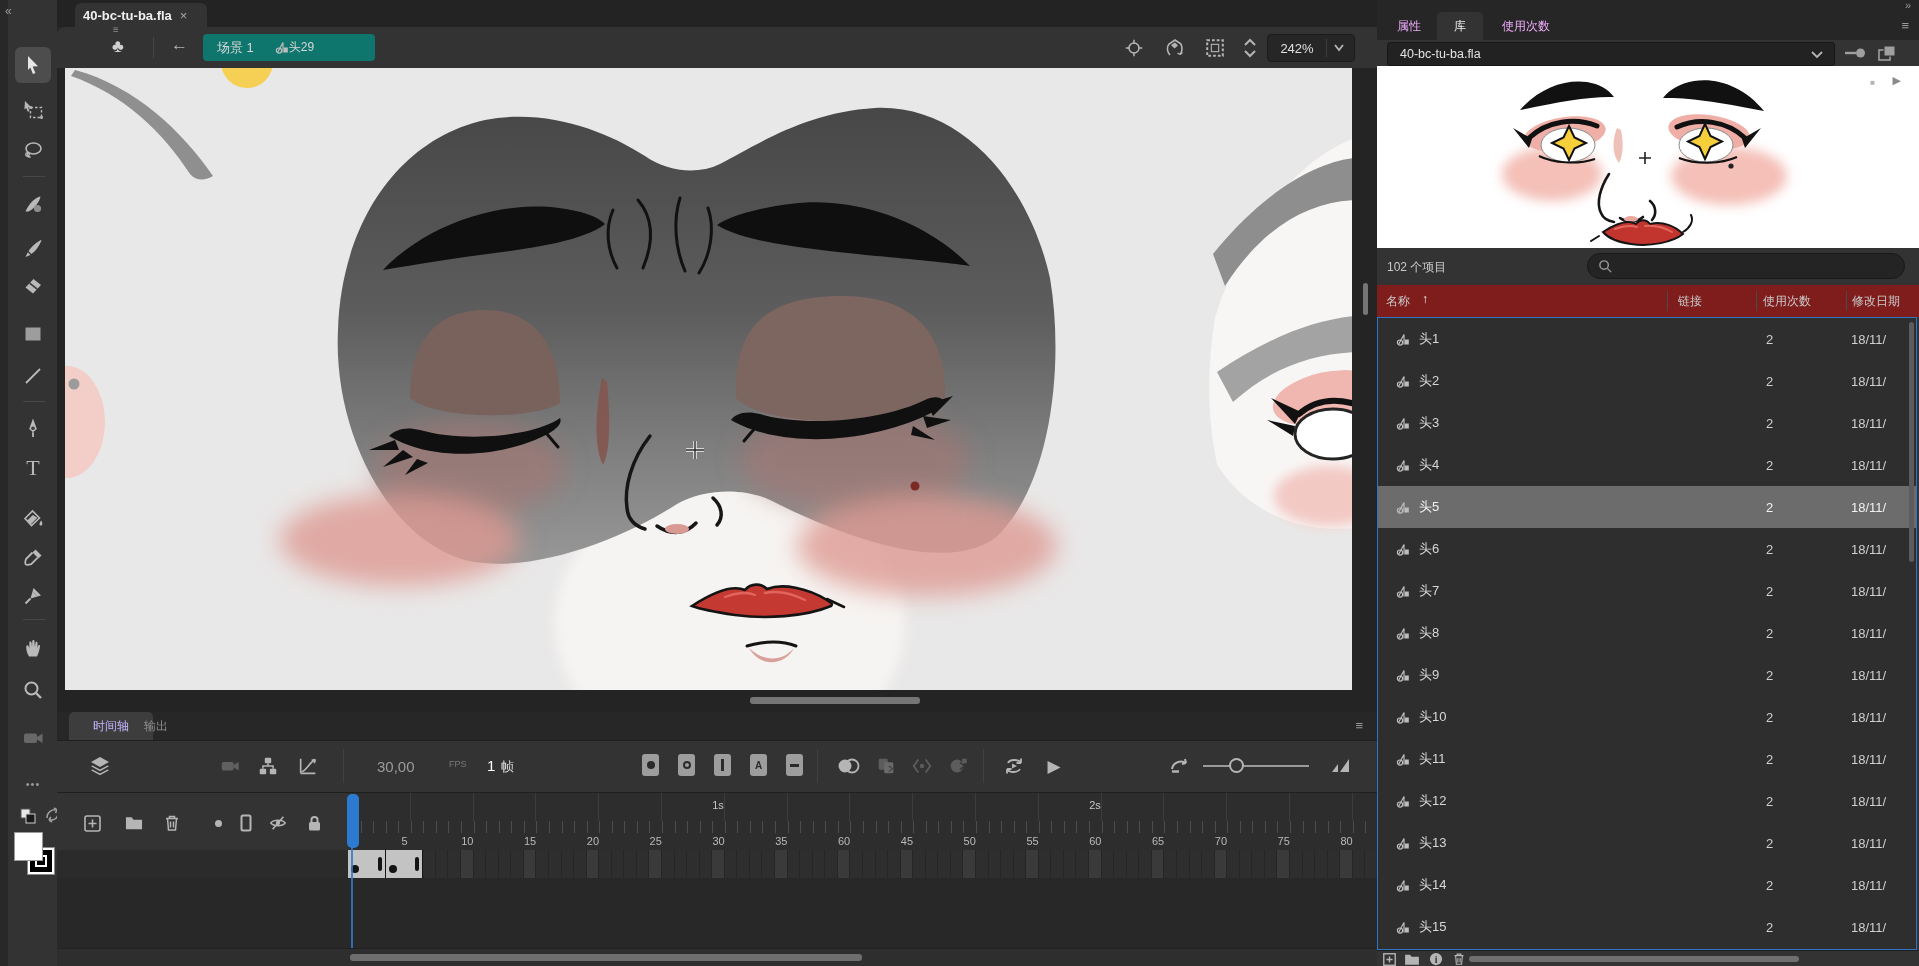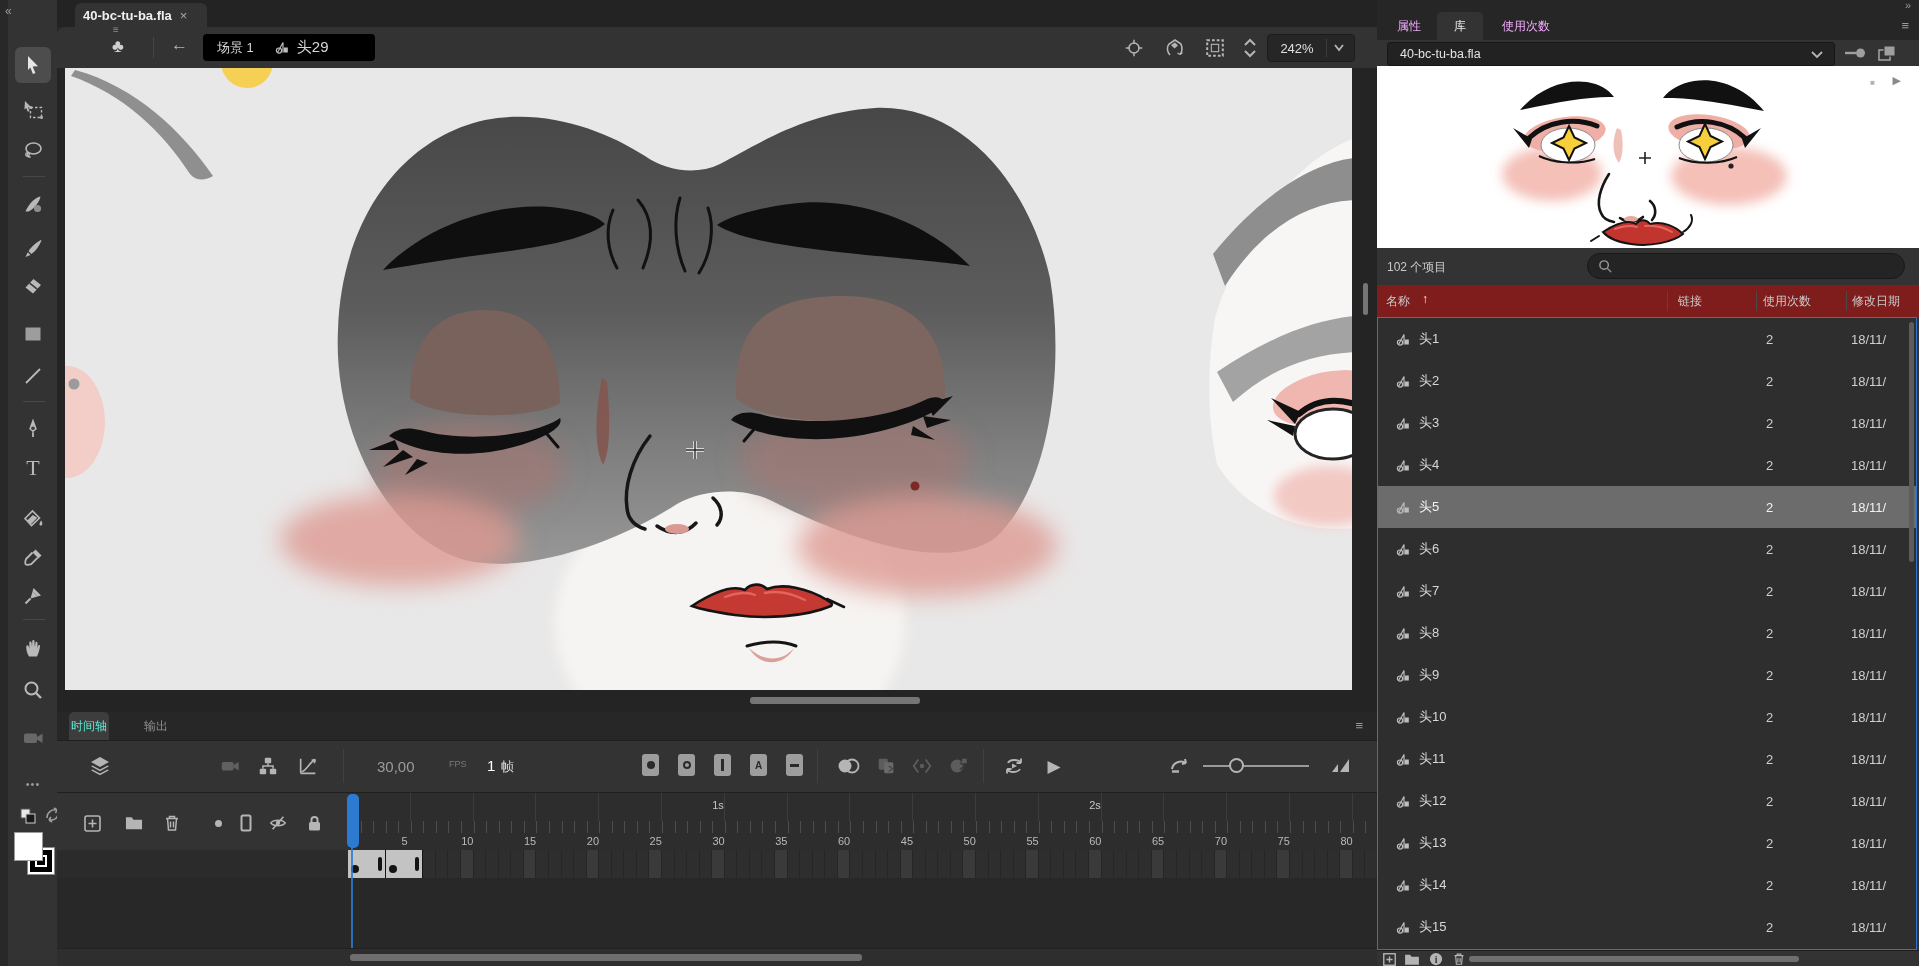--- a/index.html
+++ b/index.html
@@ -12,21 +12,21 @@
   .tool{position:absolute;left:7px;width:36px;height:36px;display:flex;align-items:center;justify-content:center;border-radius:6px}
   .tool.active{background:#4d4d4d}
   .tdiv{position:absolute;left:15px;width:22px;height:1px;background:#474747}
   
   #tabbar{position:absolute;left:57px;top:0;width:1320px;height:27px;background:#232323}
   #doctab{position:absolute;left:18px;top:3px;height:24px;width:132px;background:#333;border-radius:6px 6px 0 0;
           display:flex;align-items:center;padding:0 8px;box-sizing:border-box}
   #doctab .t{font-size:13px;font-weight:bold;color:#f0f0f0;white-space:nowrap}
   #doctab .x{margin-left:8px;color:#a8a8a8;font-size:13px}
   #editbar{position:absolute;left:57px;top:27px;width:1320px;height:41px;background:#333;border-radius:8px 0 0 0}
-  .crumbbox{position:absolute;left:146px;top:7px;width:172px;height:27px;background:#000000;border-radius:4px;
+  .crumbbox{position:absolute;left:146px;top:7px;width:172px;height:27px;background:#0f766e;border-radius:4px;
             display:flex;align-items:center}
   .zoombox{position:absolute;left:1210px;top:7px;width:86px;height:26px;background:#262626;border:1px solid #1c1c1c;border-radius:4px;
            display:flex;align-items:center}
   
   #stagearea{position:absolute;left:57px;top:68px;width:1320px;height:644px;background:#242424}
   #canvas{position:absolute;left:8px;top:0;width:1287px;height:622px;background:#e9e8e8}
   .scrollthumb{position:absolute;background:#757575;border-radius:3px}
   
   #timeline{position:absolute;left:57px;top:712px;width:1320px;height:254px;background:#2b2b2b}
   #tltabs{position:absolute;left:0;top:0;width:100%;height:28px;background:#272727}
@@ -228,21 +228,21 @@
 
   <div id="editbar">
     <span class="abs" style="left:55px;top:9px;font-size:18px;color:#d0d0d0">♣</span>
     <div class="abs" style="left:96px;top:10px;width:1px;height:21px;background:#454545"></div>
     <span class="abs" style="left:114px;top:8px;font-size:17px;color:#b5b5b5">←</span>
     <div class="crumbbox">
       <span style="margin-left:14px;font-size:13px;color:#d6d6d6">场景 1</span>
       <svg width="15" height="15" viewBox="0 0 15 15" style="margin-left:20px">
           <use href="#symglyph"></use>
         </svg>
-      <span style="margin-left:8px;font-size:15px;color:#d6d6d6">头29</span>
+      <span style="font-size:12px;color:#d6d6d6">头29</span>
     </div>
     <div class="cicon" style="left:1062px;top:6px">
       <svg width="22" height="22" viewBox="0 0 24 24">
           <circle cx="12" cy="12" r="5.5" fill="none" stroke="#b5b5b5" stroke-width="1.6"></circle>
           <path d="M12 3 V7.5 M12 16.5 V21 M3 12 H7.5 M16.5 12 H21" stroke="#b5b5b5" stroke-width="1.6"></path>
         </svg>
     </div>
     <div class="cicon" style="left:1102px;top:6px">
       <svg width="24" height="24" viewBox="0 0 24 24">
           <path d="M8 19 C5 16 4.5 11 7 8 L13 4 L19 8 C20.5 12 20 16 18 18.5" fill="none" stroke="#b5b5b5" stroke-width="1.6"></path>
@@ -363,21 +363,21 @@
         <path d="M682 578 C700 573 718 573 731 578" fill="none" stroke="#141414" stroke-width="3" stroke-linecap="round"></path>
         <path d="M684 580 C699 594 717 594 729 580 C720 598 695 600 684 580 Z" fill="#d8a19a"></path>
       </svg>
     </div>
     <div class="scrollthumb" style="left:1306px;top:215px;width:5px;height:32px"></div>
     <div class="scrollthumb" style="left:693px;top:629px;width:170px;height:7px"></div>
   </div>
 
   <div id="timeline">
     <div id="tltabs">
-      <div class="tltab" style="left:12px;width:40px;background:#3d3d3d;color:#5eead4;border-radius:5px 5px 0 0">时间轴</div>
+      <div class="tltab" style="left:12px;width:84px;background:#3d3d3d;color:#c4b5fd;border-radius:5px 5px 0 0">时间轴</div>
       <div class="tltab" style="left:74px;width:50px;color:#8f8f8f">输出</div>
       <div class="abs" style="right:14px;top:6px;font-size:13px;color:#9a9a9a">≡</div>
     </div>
 
     <div id="tlctrl">
       <div class="cicon" style="left:28px">
         <svg width="24" height="24" viewBox="0 0 24 24" fill="#b5b5b5">
             <path d="M12 3 L21 8 L12 13 L3 8 Z"></path>
             <path d="M4.5 11.5 L12 15.6 L19.5 11.5 L21 12.3 L12 17.3 L3 12.3 Z"></path>
             <path d="M4.5 15.5 L12 19.6 L19.5 15.5 L21 16.3 L12 21.3 L3 16.3 Z"></path>

